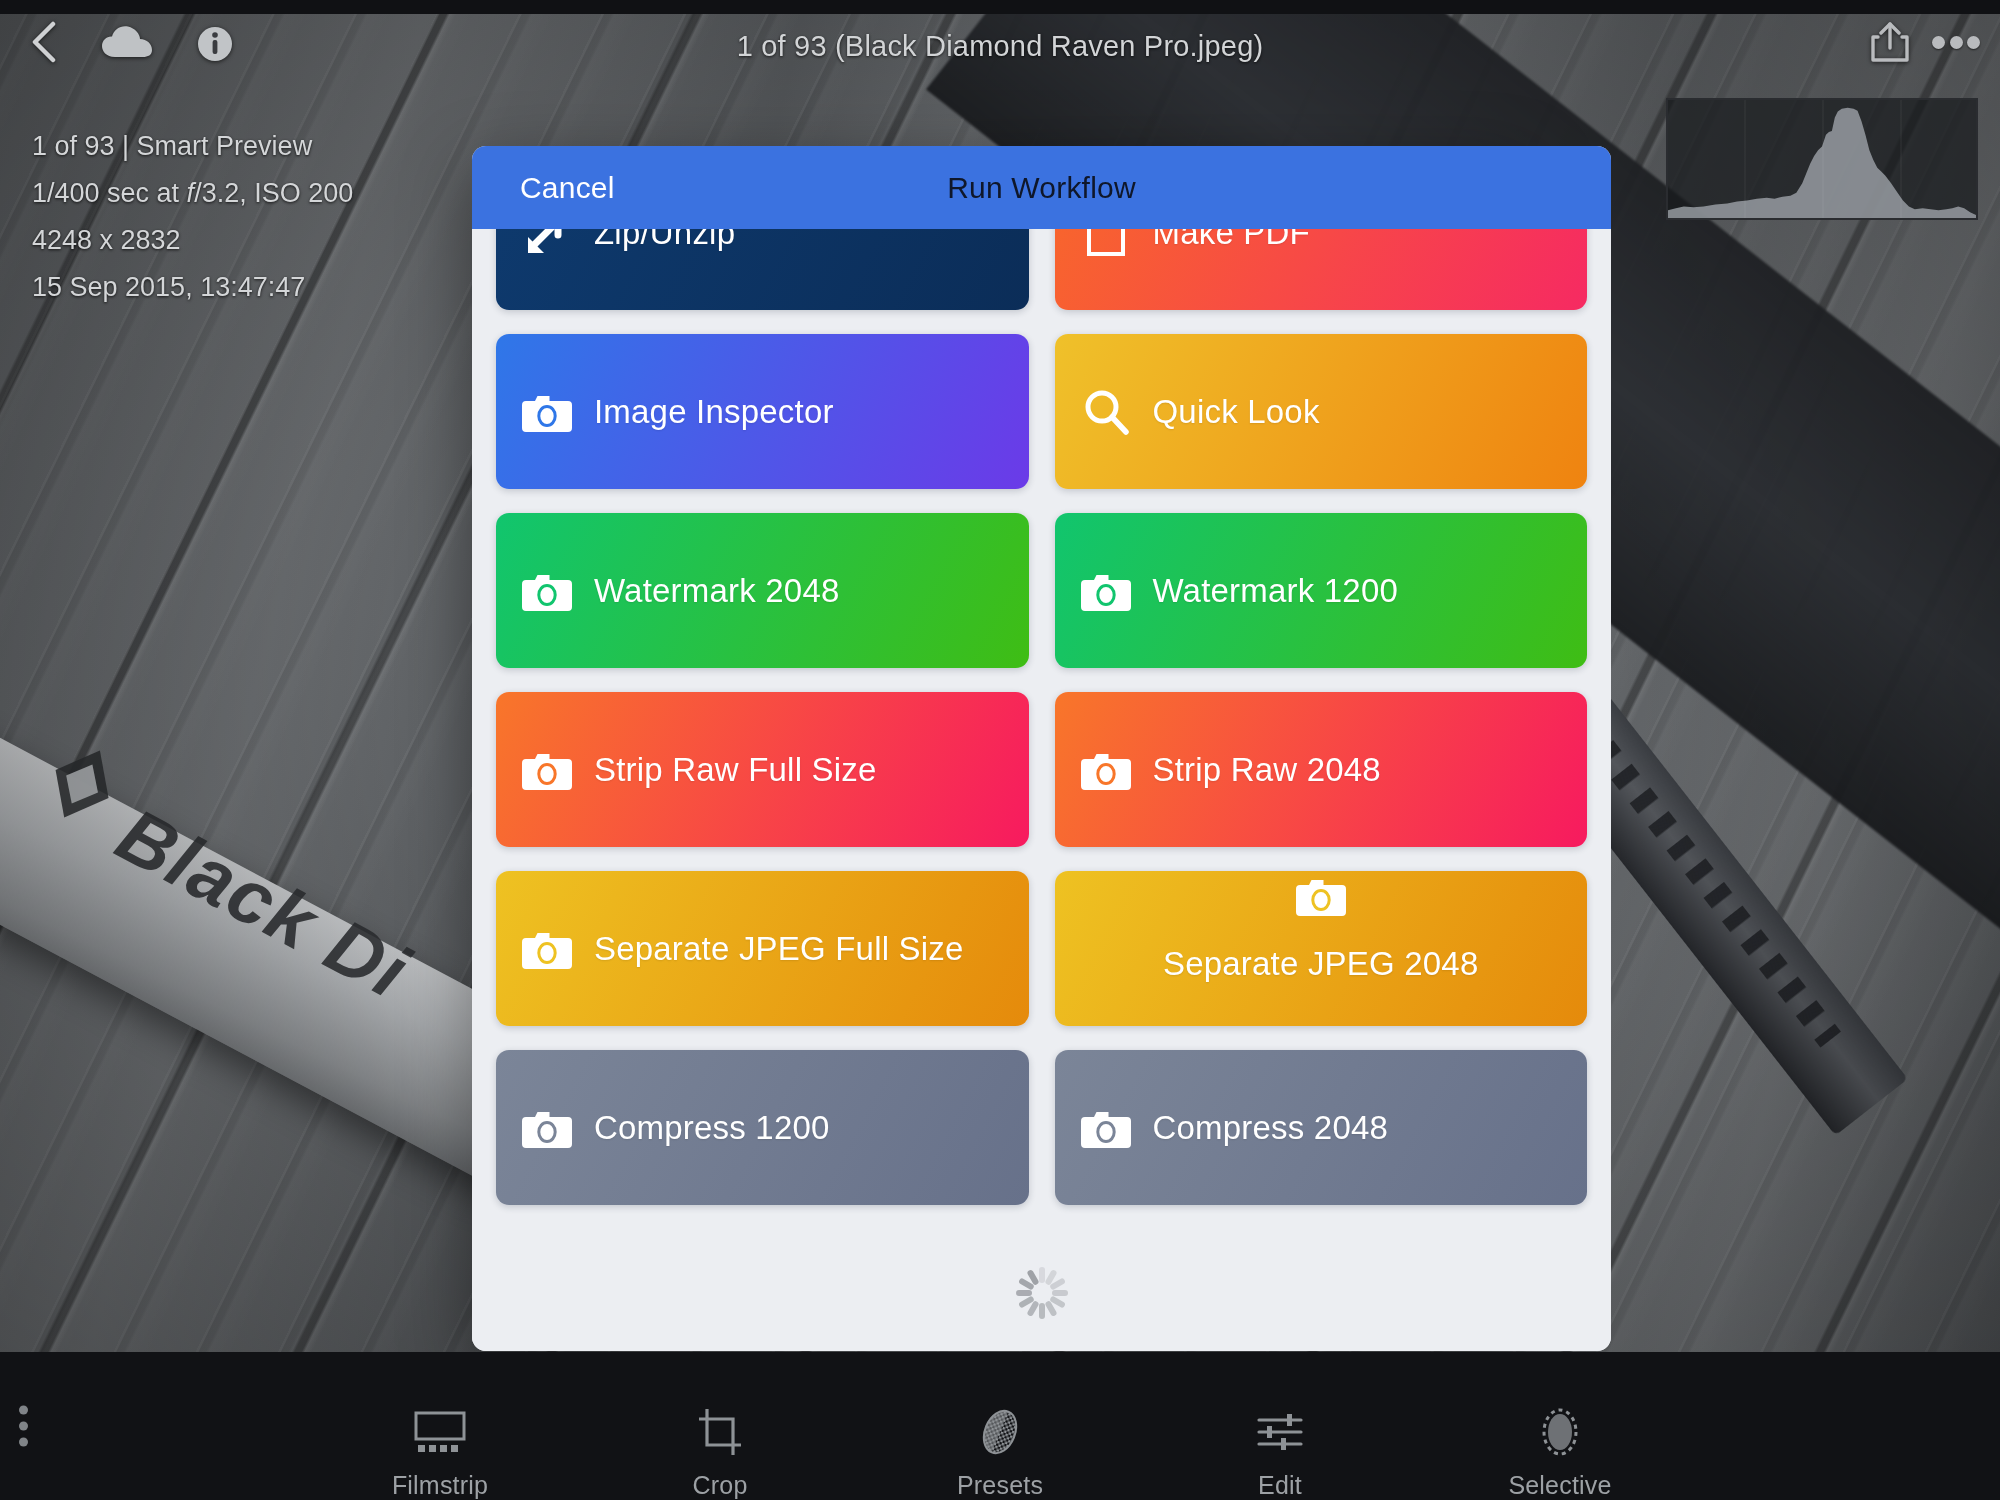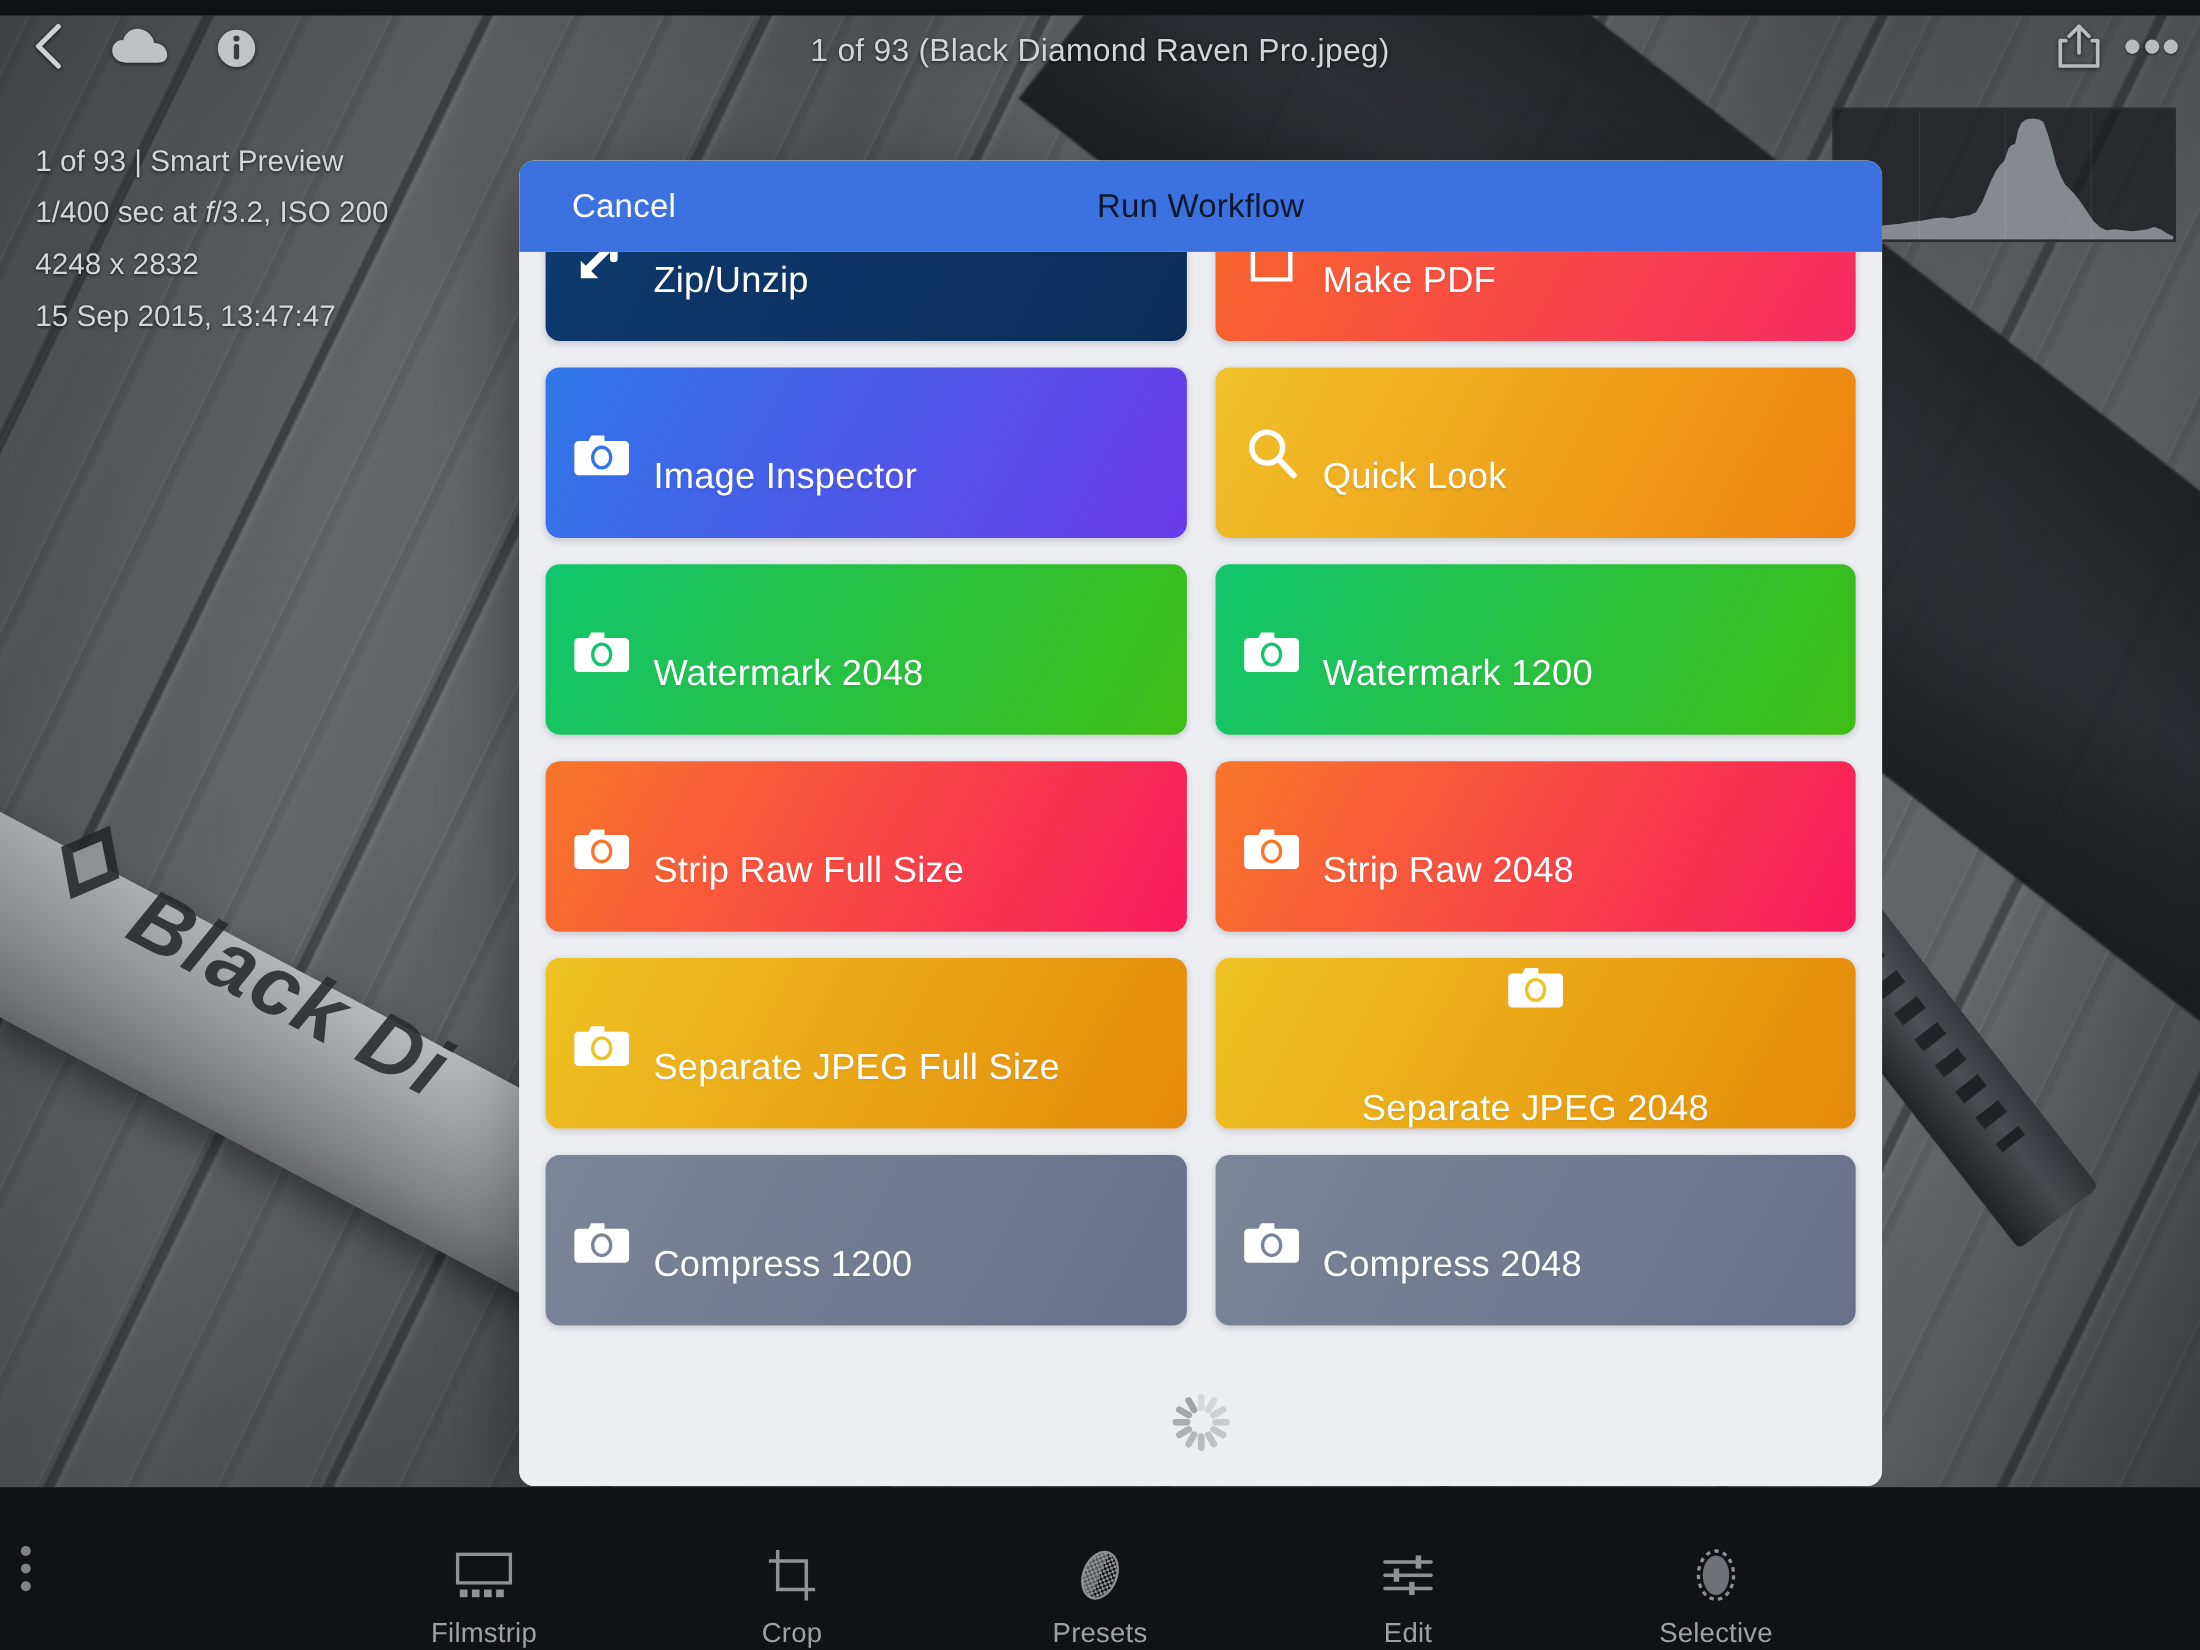--- a/index.html
+++ b/index.html
@@ -245,21 +245,21 @@
     width: 1055px;
     height: 1205px;
     border-radius: 14px;
     box-shadow: 0 22px 70px rgba(0,0,0,0.42);
     z-index: 29;
   }
   .modal {
     position: absolute;
     left: 472px;
     top: 146px;
-    width: 1239px;
+    width: 1139px;
     height: 1205px;
     border-radius: 14px;
     overflow: hidden;
     background: #eceef2;
     z-index: 30;
     display: flex;
     flex-direction: column;
   }
   .modal-header {
     height: 83px;
@@ -313,21 +313,20 @@
     color: #fff;
     position: relative;
     box-shadow: 0 2px 7px rgba(30,40,60,0.20);
     cursor: pointer;
   }
   .wf-btn .lbl {
     font-size: 33px;
     line-height: 42px;
     letter-spacing: 0.2px;
     text-shadow: 0 1px 2px rgba(0,0,0,0.10);
-    margin-top: 43px;
   }
   .wf-icon {
     flex: 0 0 auto;
     width: 50px;
     height: 50px;
     display: flex;
     align-items: center;
     justify-content: center;
   }
   .wf-icon svg { display: block; }

